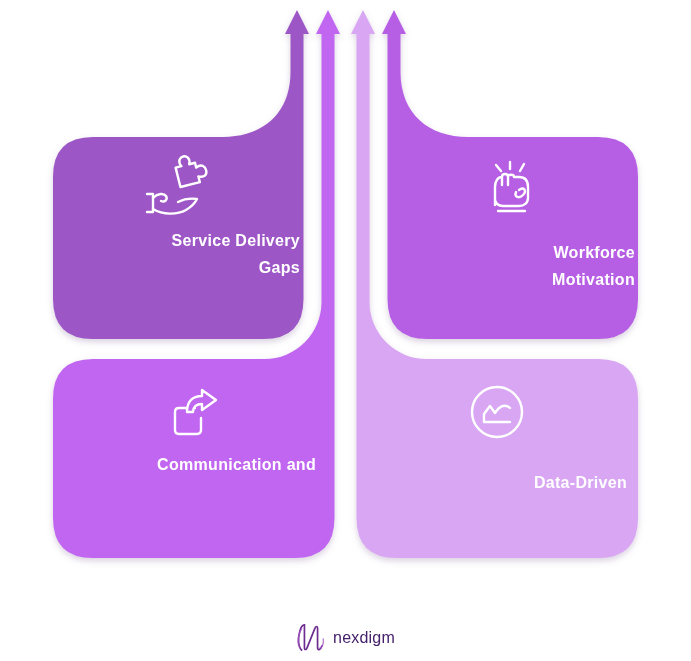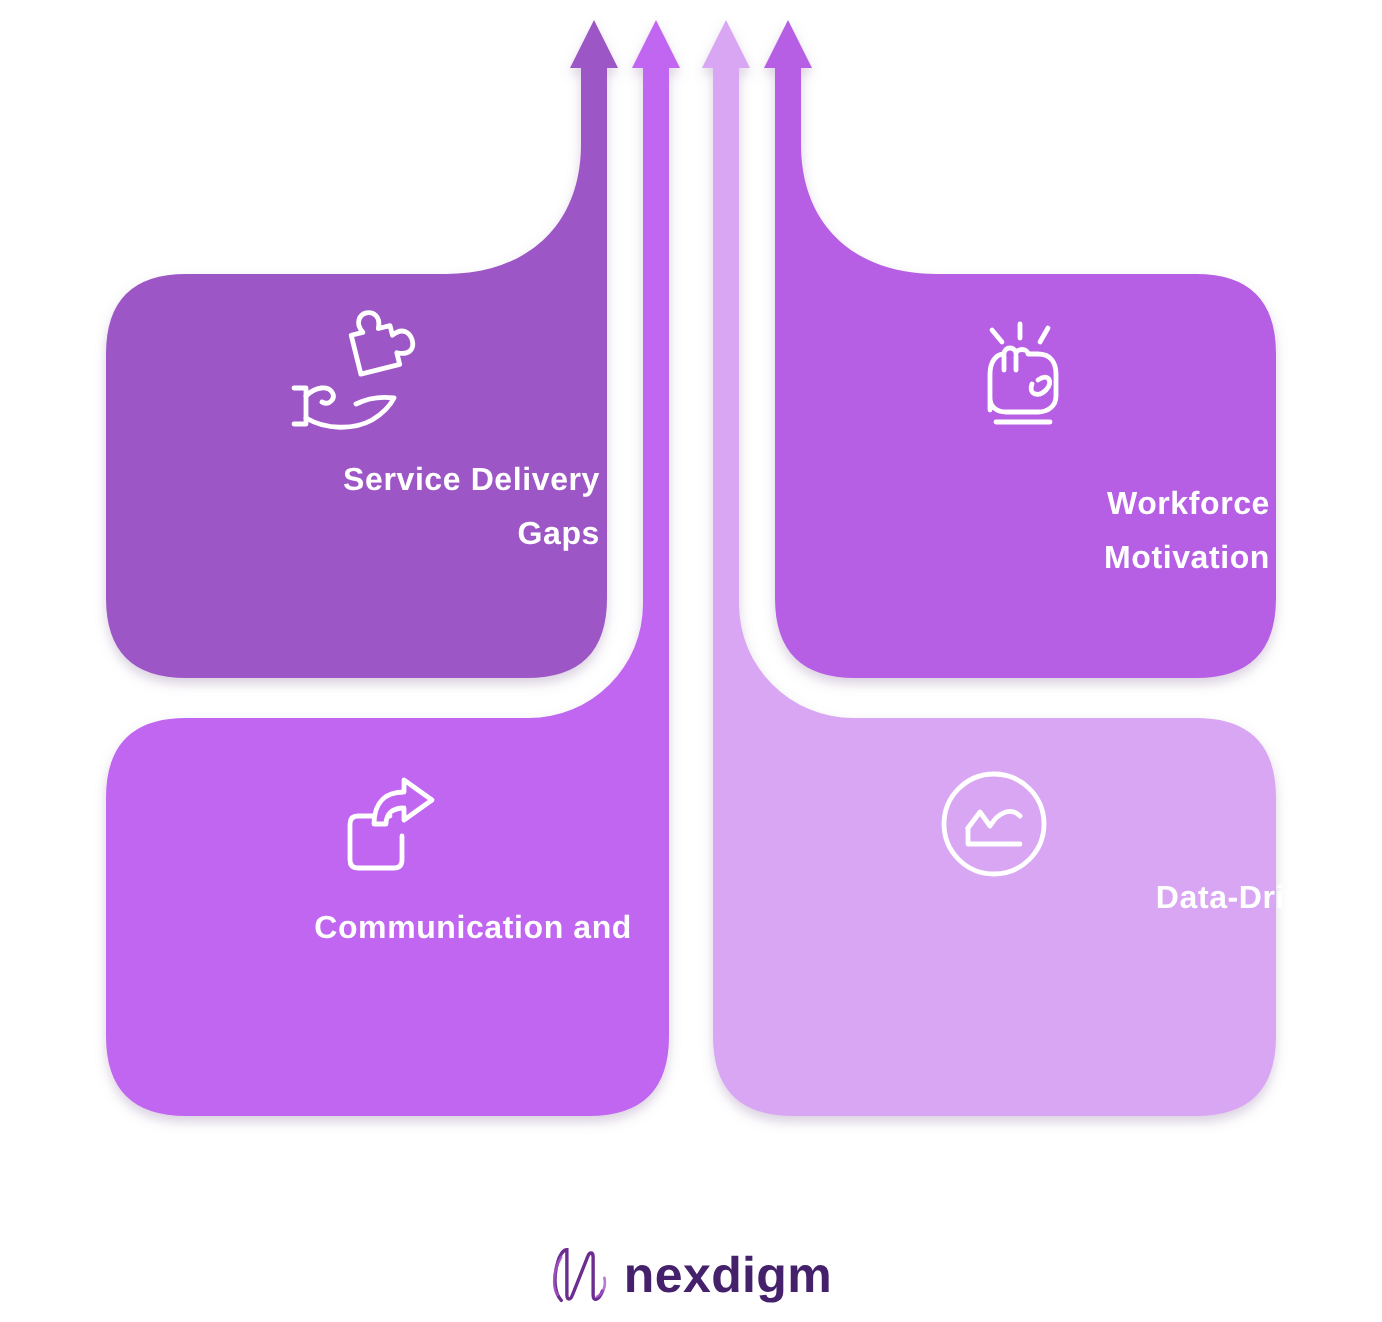--- a/index.html
+++ b/index.html
@@ -11,21 +11,21 @@
   .box-label {
     position:absolute; text-align:right; color:#ffffff;
     font-weight:bold; font-size:16px; line-height:27px; letter-spacing:0.3px;
   }
   .box-label span { display:block; }
   .footer {
     position:absolute; left:0; right:0; top:618px; height:40px;
     display:flex; justify-content:center; align-items:center; gap:7px;
   }
   .brand-text {
-    font-size:25px; font-weight:bold; color:#45216B; letter-spacing:0.2px;
+    font-size:16px; font-weight:normal; color:#45216B; letter-spacing:0.2px;
   }
 </style>
 </head>
 <body>
 
 <div class="canvas">
 
   <svg class="diagram" viewBox="0 0 691 661" aria-hidden="true">
     <defs>
       <filter id="softshadow" x="-10%" y="-10%" width="120%" height="125%">
@@ -89,21 +89,21 @@
 
   <div class="box-label" style="left:391px; top:239px; width:244px;">
     <span>Workforce</span>
     <span>Motivation</span>
   </div>
 
   <div class="box-label" style="left:36px; top:451px; width:280px;">
     <span>Communication and</span>
   </div>
 
-  <div class="box-label" style="left:357px; top:436px; width:270px;padding-left:44px;">
+  <div class="box-label" style="left:357px; top:469px; width:270px;">
     <span>Data-Driven</span>
   </div>
 
   <div class="footer">
     <svg width="30" height="32" viewBox="0 0 32 34" aria-hidden="true">
       <path d="M6,30 C2,26 2,17 4,10 C5,6 7,3 9,3 L9,27 C9,30 11,30 12,27 L20,7 C21,4 23,4 23,7 L23,27 C23,31 26,30 28,25" stroke="#6B2D90" stroke-width="1.8" fill="none" stroke-linecap="round"></path>
       <path d="M4,27 C1,23 2,13 6,7 M25,28 C28,27 30,23 29,18" stroke="#A855C8" stroke-width="1.4" fill="none" opacity="0.8" stroke-linecap="round"></path>
     </svg>
     <span class="brand-text">nexdigm</span>
   </div>

